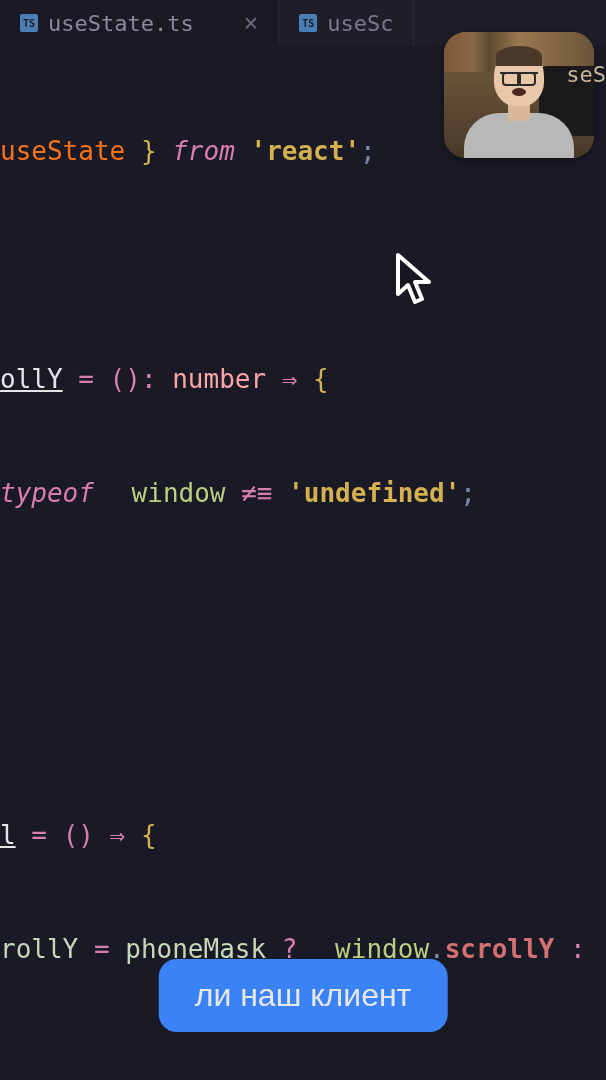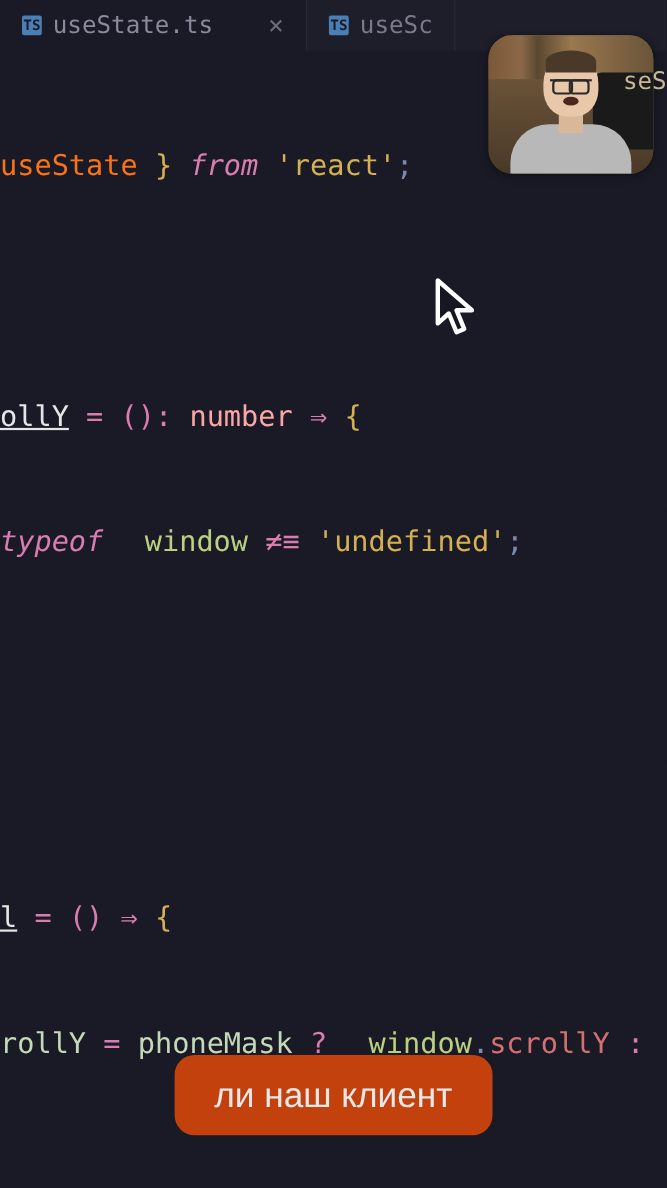--- a/index.html
+++ b/index.html
@@ -35,21 +35,21 @@
       background: #1a1a26;
       color: #8a8a9a;
     }
     .ts-icon {
       width: 18px;
       height: 18px;
       background: #4a7fb5;
       display: flex;
       align-items: center;
       justify-content: center;
-      font-size: 13px;
+      font-size: 10px;
       color: #1a1a26;
       font-weight: bold;
       border-radius: 2px;
     }
     .tab-close {
       margin-left: 40px;
       color: #6a6a7a;
       font-size: 24px;
     }
     .editor {
@@ -64,24 +64,24 @@
     .line {
       white-space: nowrap;
     }
     .tok-keyword { color: #d97db1; font-style: italic; }
     .tok-from { color: #d97db1; font-style: italic; }
     .tok-punct { color: #7a8aa8; }
     .tok-curly { color: #d4b050; }
     .tok-paren { color: #d97db1; }
     .tok-type { color: #fca5a5; }
     .tok-ident { color: #c5d8b8; }
-    .tok-string { color: #d4b050; }
+    .tok-string { color: #d4b050; font-weight: bold; }
     .tok-hookname { color: #f97316; }
     .tok-call { color: #e5e5e5; text-decoration: underline; }
-    .tok-prop { color: #d47070; }
+    .tok-prop { color: #d47070; font-weight: bold; }
     .tok-eq { color: #d97db1; }
     .tok-arrow { color: #d97db1; font-style: italic; }
     .tok-semi { color: #7a8aa8; }
     .tok-question { color: #d97db1; }
     .tok-colon { color: #d97db1; }
     .tok-window { color: #b8d080; margin-left: 22px; }
     .tok-neq { color: #d97db1; }
     .cursor-icon {
       position: absolute;
       left: 395px;
@@ -203,21 +203,21 @@
       color: #c8b898;
       font-size: 22px;
       font-family: 'Menlo', monospace;
       margin-top: 14px;
     }
     .caption-bar {
       position: absolute;
       bottom: 48px;
       left: 50%;
       transform: translateX(-50%);
-      background: #c2410c;
+      background: #3b82f6;
       padding: 18px 36px;
       border-radius: 18px;
       color: #e8e8e8;
       font-family: -apple-system, 'Segoe UI', Arial, sans-serif;
       font-size: 32px;
       white-space: nowrap;
     }
   </style>
 </head>
 <body>

